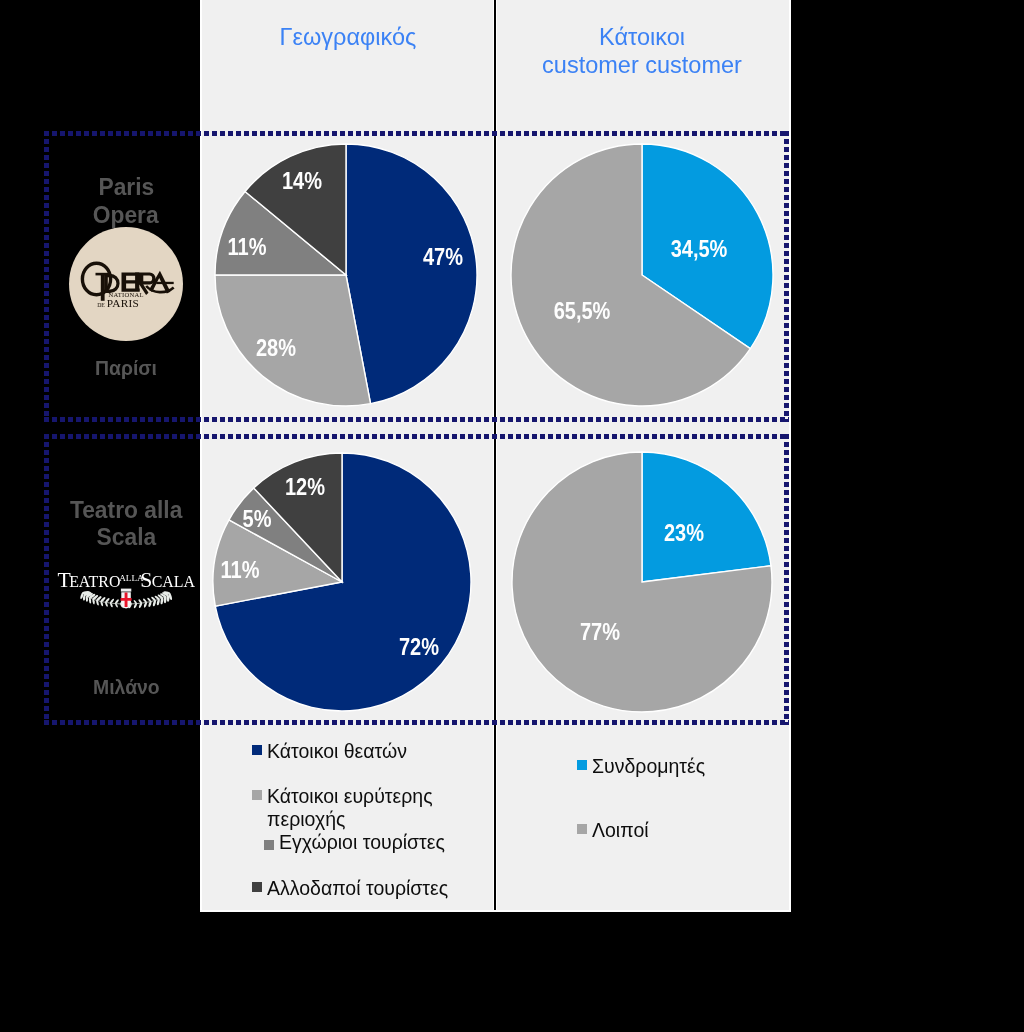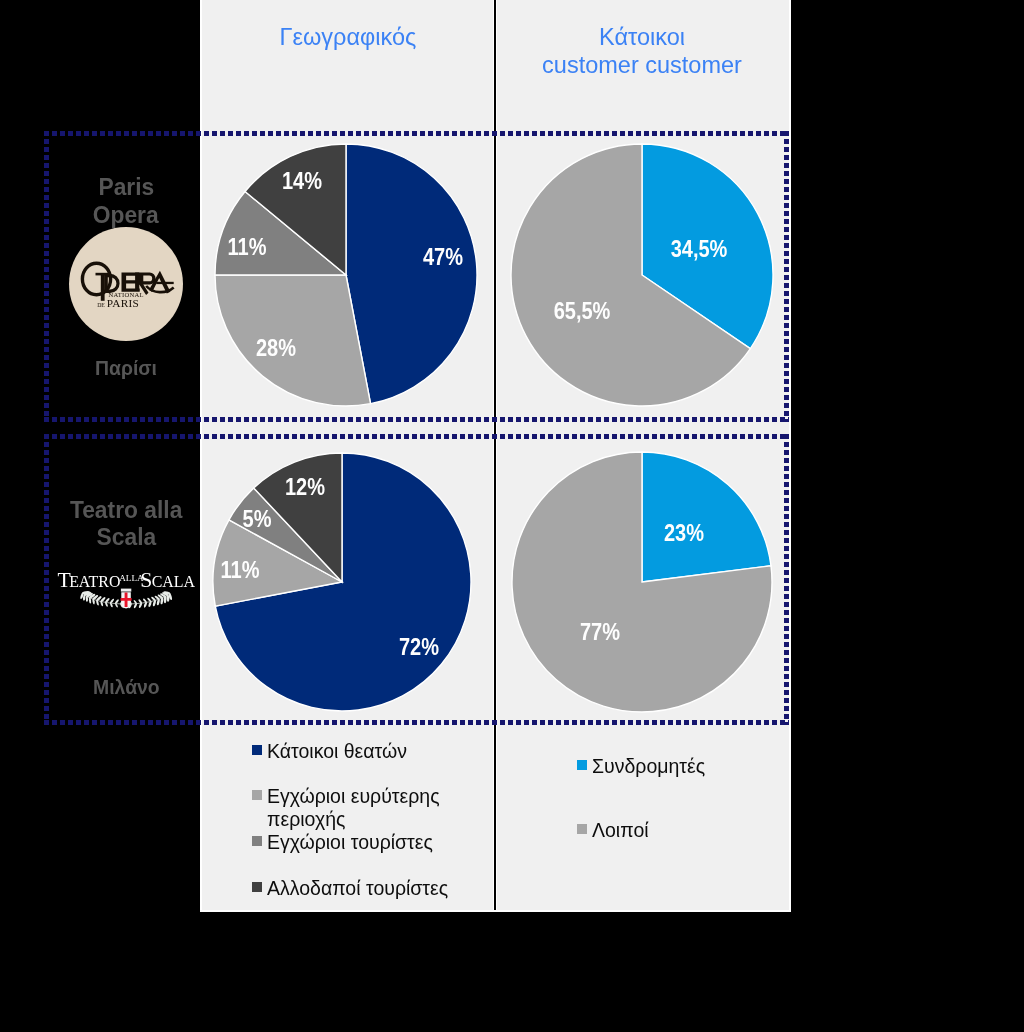--- a/index.html
+++ b/index.html
@@ -204,23 +204,23 @@
   <div class="dotbox dotbox1"></div>
   <div class="dotbox dotbox2"></div>
 
   <div class="legend" style="left:252px;top:740px;width:230px;">
     <div class="legitem" style="left:0;top:0;">
       <span class="swatch" style="background:#002a79"></span>
       <span class="legtext">Κάτοικοι θεατών</span>
     </div>
     <div class="legitem" style="left:0;top:45px;">
       <span class="swatch" style="background:#a6a6a6"></span>
-      <span class="legtext" style="width:180px;">Εγχώριοι ευρύτερης περιοχής</span>
-    </div>
-    <div class="legitem" style="left:0;top:91px;">
+      <span class="legtext" style="width:180px;">Κάτοικοι ευρύτερης περιοχής</span>
+    </div>
+    <div class="legitem" style="left:12px;top:91px;align-items:center;">
       <span class="swatch" style="background:#808080"></span>
       <span class="legtext">Εγχώριοι τουρίστες</span>
     </div>
     <div class="legitem" style="left:0;top:137px;text-align:right;">
       <span class="swatch" style="background:#404040"></span>
       <span class="legtext">Αλλοδαποί τουρίστες</span>
     </div>
   </div>
 
   <div class="legend" style="left:577px;top:754.5px;width:210px;">

